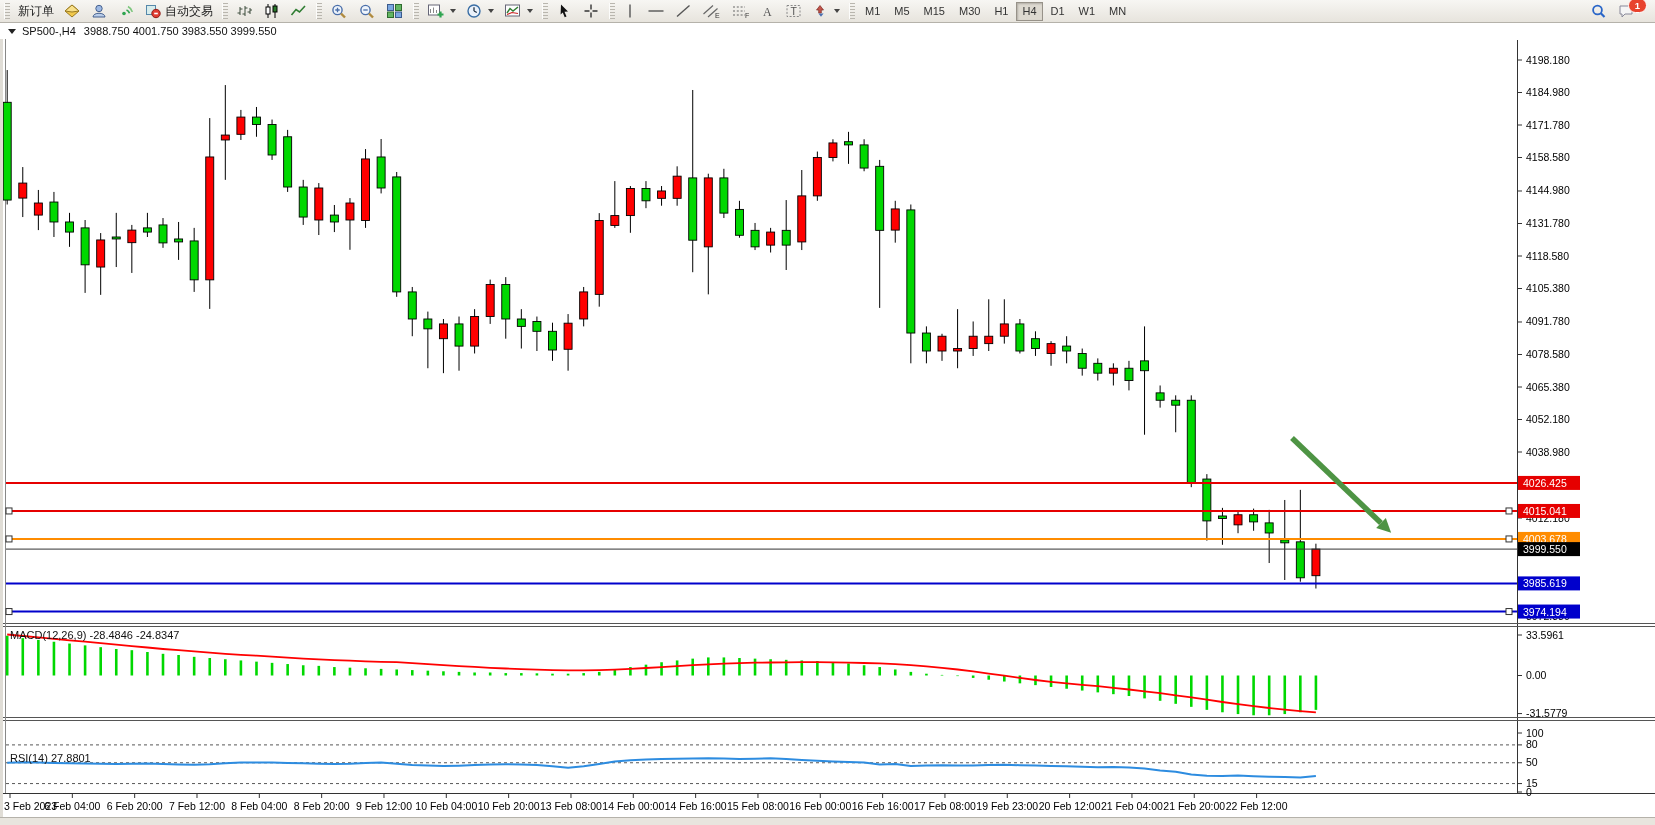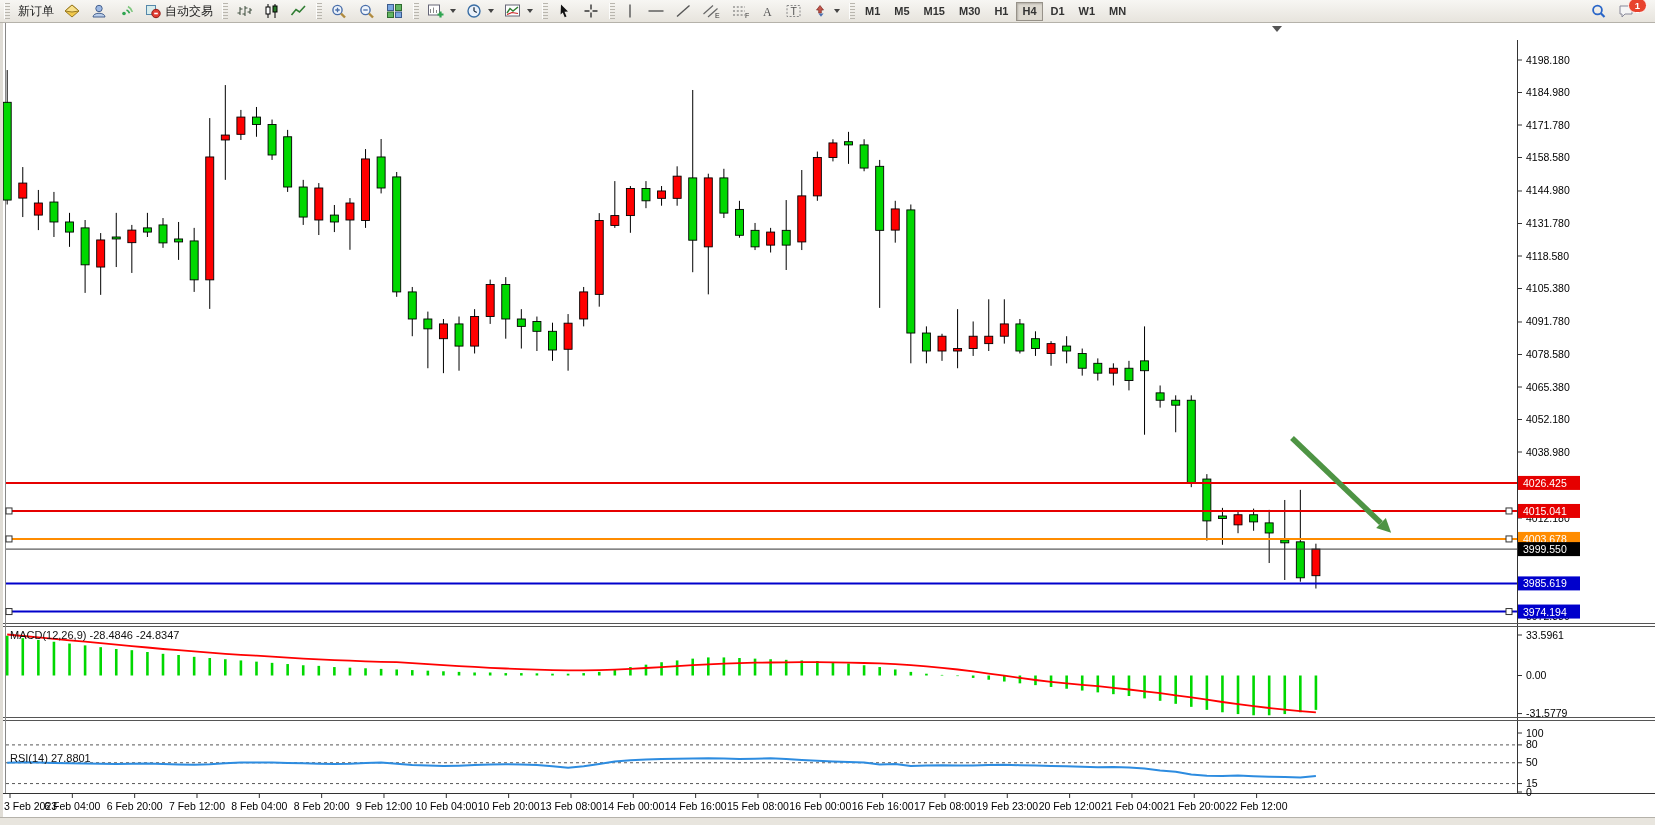--- a/index.html
+++ b/index.html
@@ -11,21 +11,21 @@
     display:flex;align-items:center;font-size:12px;color:#222;z-index:5;}
   .grip{width:5px;height:16px;margin:0 3px 0 4px;
     background:repeating-linear-gradient(180deg,#b9b6ae 0 1px,transparent 1px 3px);
     border-left:1px solid #fcfcfb;}
   .tb-btn{display:inline-flex;align-items:center;gap:3px;height:19px;padding:0 4px;
     border:1px solid transparent;border-radius:2px;cursor:default;white-space:nowrap;}
   .tb-btn svg{display:block}
   .caret{width:0;height:0;border-left:3px solid transparent;border-right:3px solid transparent;
     border-top:4px solid #444;margin-left:2px;}
   .tf{padding:0 5px;height:17px;display:inline-flex;align-items:center;font-size:11px;color:#333;
-    border:1px solid transparent;margin:0 1px;font-weight:bold;}
+    border:1px solid transparent;margin:0 1px;}
   .tf.active{background:#ddd9d0;border:1px solid #979289;box-shadow:inset 1px 1px 2px rgba(0,0,0,.2);}
   .spacer{flex:1}
   #notif{position:relative;margin-right:14px;}
   #notif .badge{position:absolute;top:-4px;right:-7px;min-width:13px;height:13px;border-radius:8px;
     background:#e8432e;color:#fff;font-size:9.5px;font-weight:bold;display:flex;align-items:center;
     justify-content:center;padding:0 2px;border:1px solid #fff;}
   
   #chart-header{position:absolute;left:0;top:23px;width:1655px;height:16px;background:#fff;
     display:flex;align-items:center;font-size:11px;color:#111;z-index:4;}
   #hdr-collapse{width:0;height:0;border-left:4px solid transparent;border-right:4px solid transparent;
@@ -227,20 +227,25 @@
         </svg>
     </span>
     <span class="tb-btn" id="notif">
       <svg width="18" height="16">
           <path d="M2,3 h12 v8 h-7 l-3,3 v-3 h-2 z" fill="#f5f5f5" stroke="#889"></path>
         </svg>
       <span class="badge">1</span>
     </span>
   </div>
 
+  <div id="chart-header">
+    <span id="hdr-collapse"></span>
+    <span class="sym">SP500-,H4</span>
+    <span>3988.750 4001.750 3983.550 3999.550</span>
+  </div>
 
   <div class="pane-label" id="macd-label">
     <span>MACD(12,26,9)</span>
     <span>-28.4846 -24.8347</span>
   </div>
   <div class="pane-label" id="rsi-label">
     <span>RSI(14)</span>
     <span>27.8801</span>
   </div>
 

